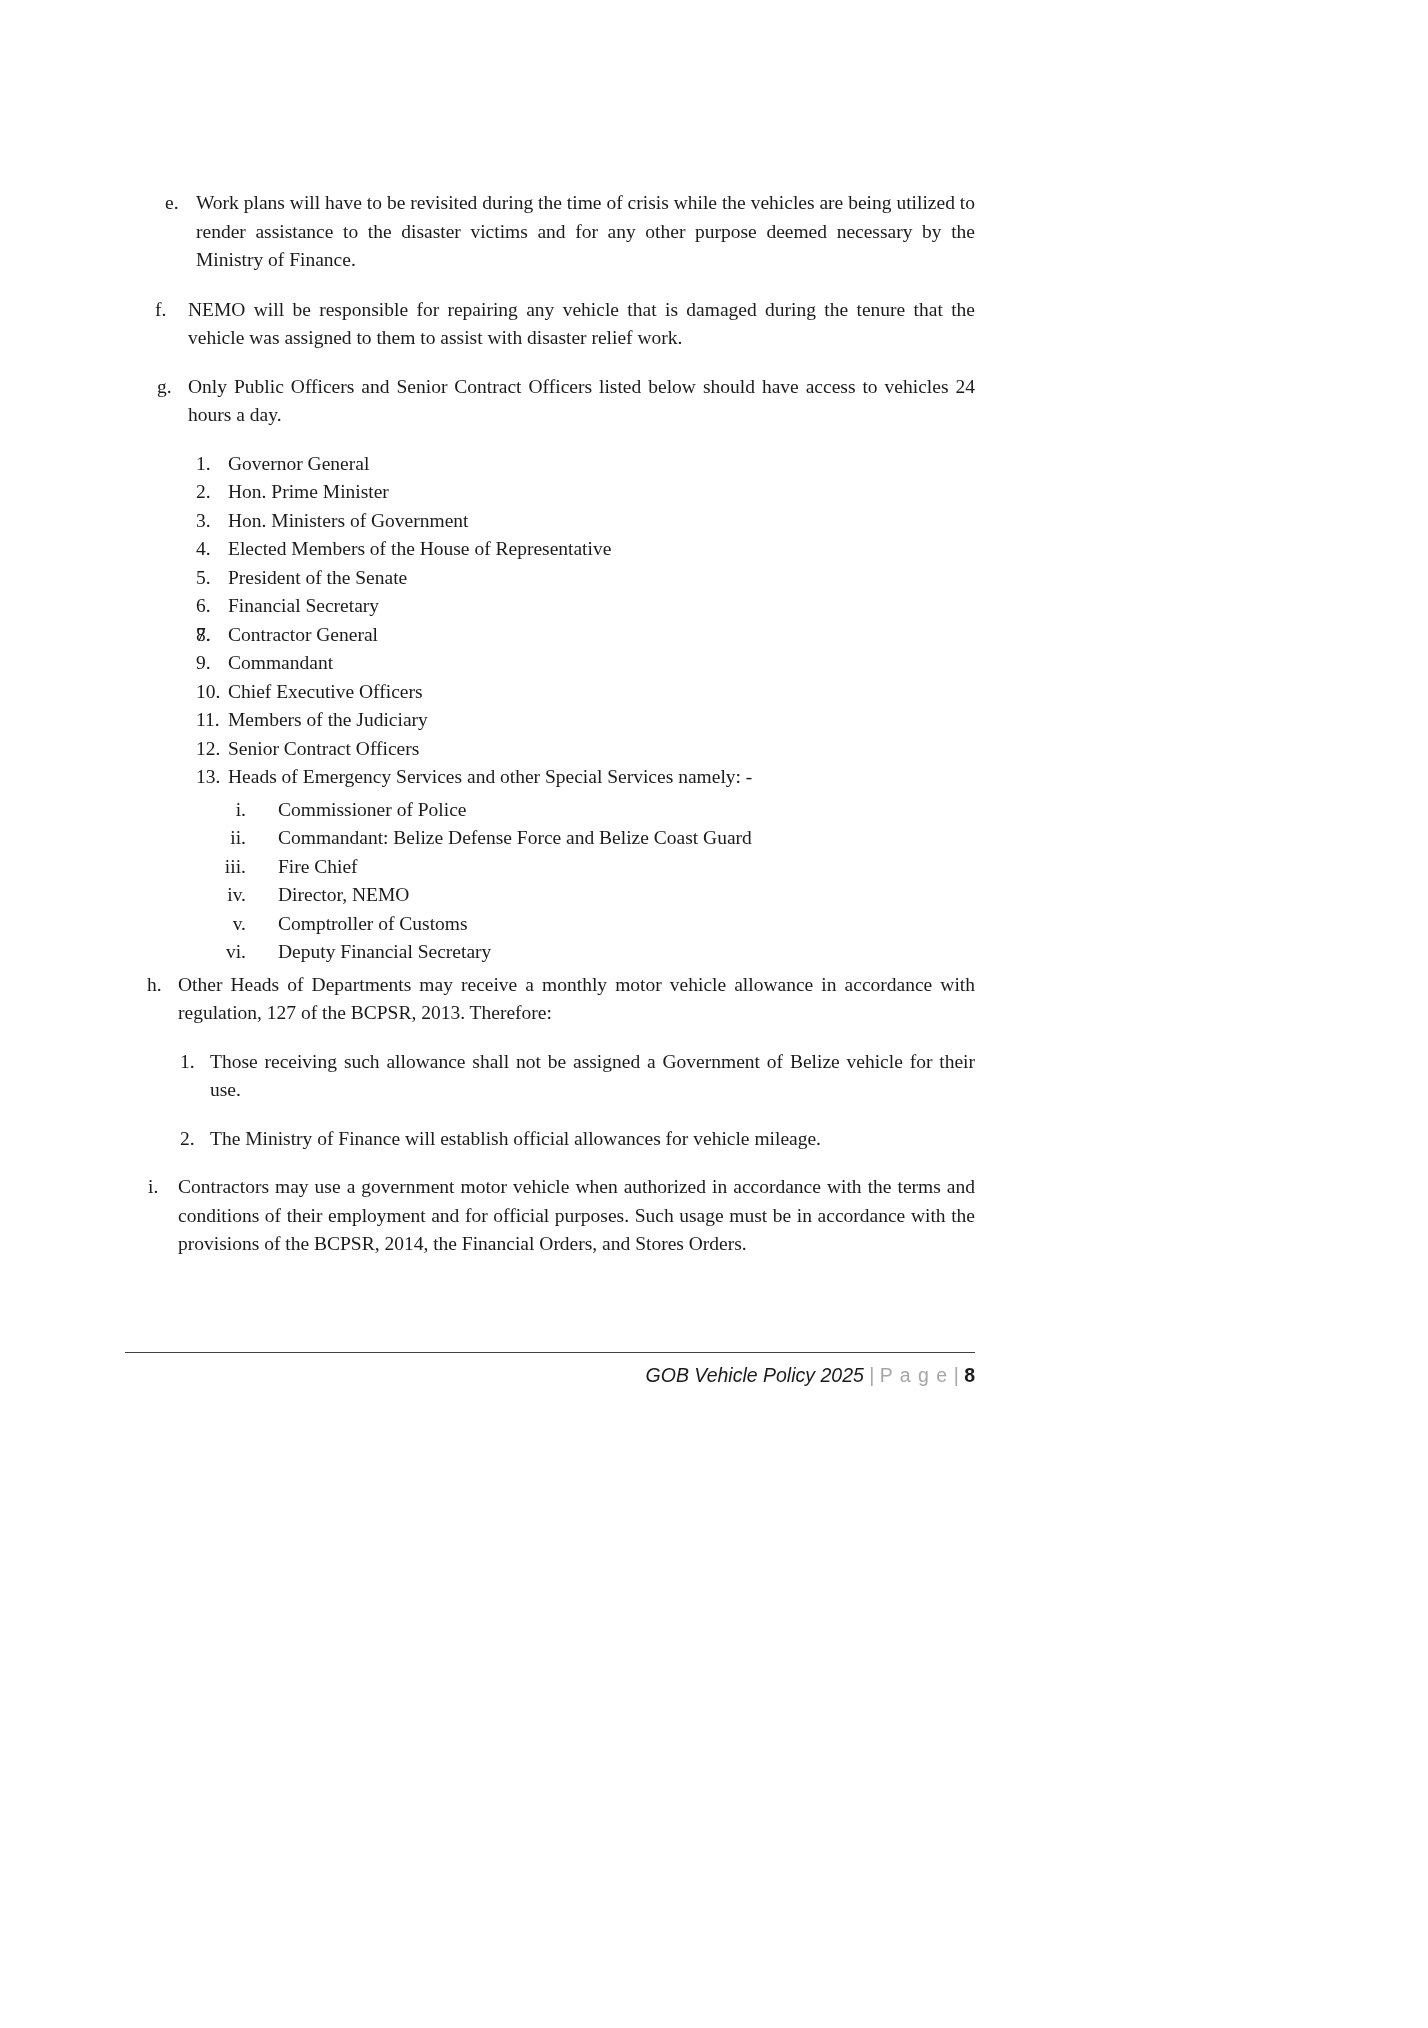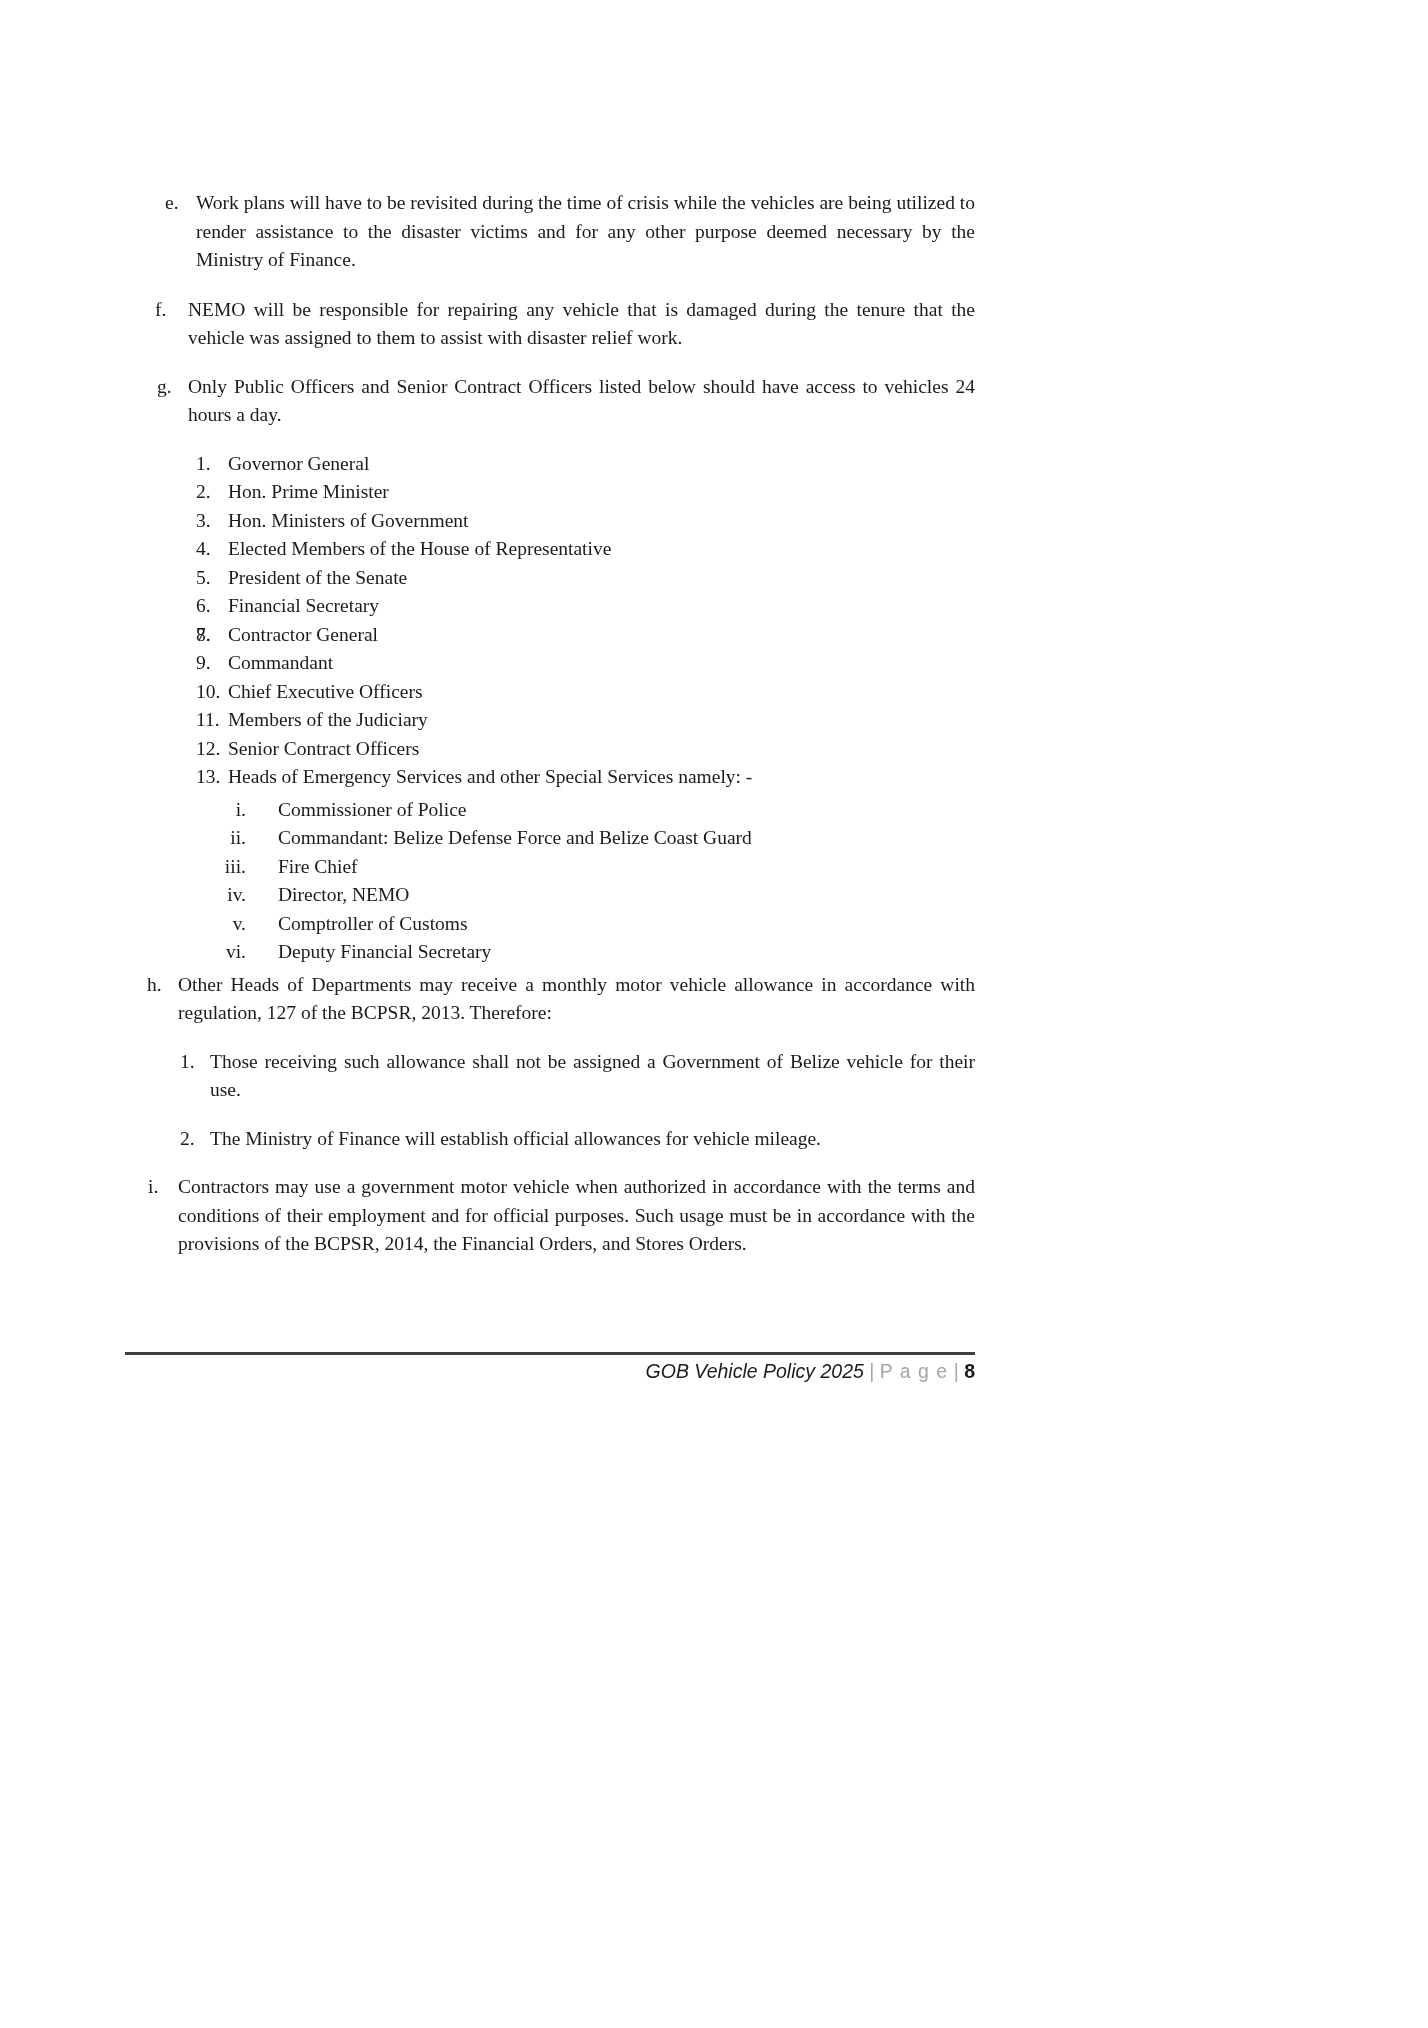--- a/index.html
+++ b/index.html
@@ -41,22 +41,22 @@
 
   .hlist { margin-bottom: 0; }
   .hitem { position: relative; padding-left: 85px; text-align: justify; margin-bottom: 20px; }
   .hitem > .marker { left: 55px; }
 
   .footer {
     position: absolute;
     left: 125px;
     top: 1352px;
     width: 850px;
-    border-top: 3px solid #404040;
-    padding-top: 3px;
+    border-top: 1px solid #404040;
+    padding-top: 9px;
     text-align: right;
     font-family: "Liberation Sans", sans-serif;
     font-size: 19.5px;
     line-height: 26px;
     color: #1b1b1b;
     white-space: nowrap;
   }
   .f-title { font-style: italic; }
   .f-year { font-style: italic; }
   .f-sep { color: #a6a6a6; }

